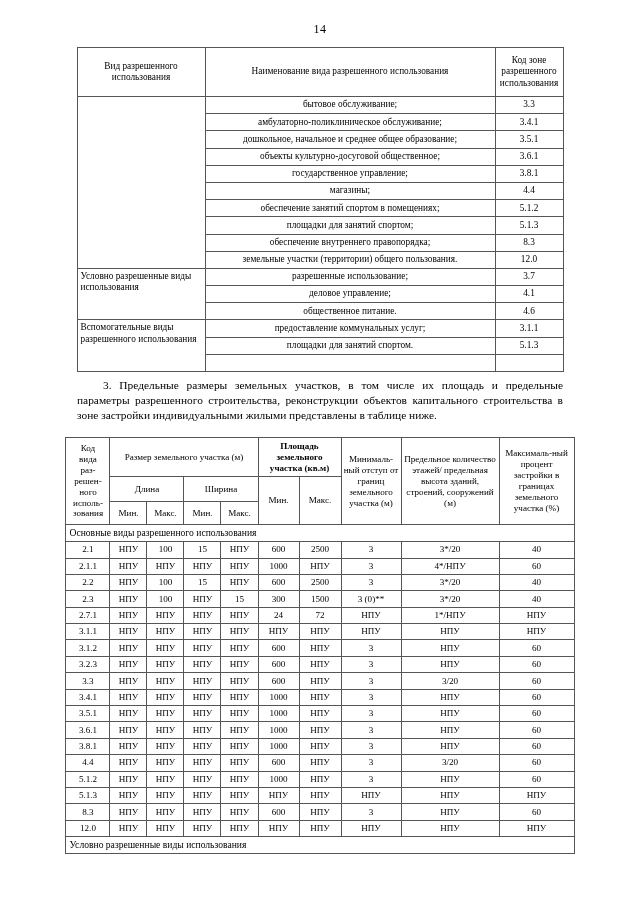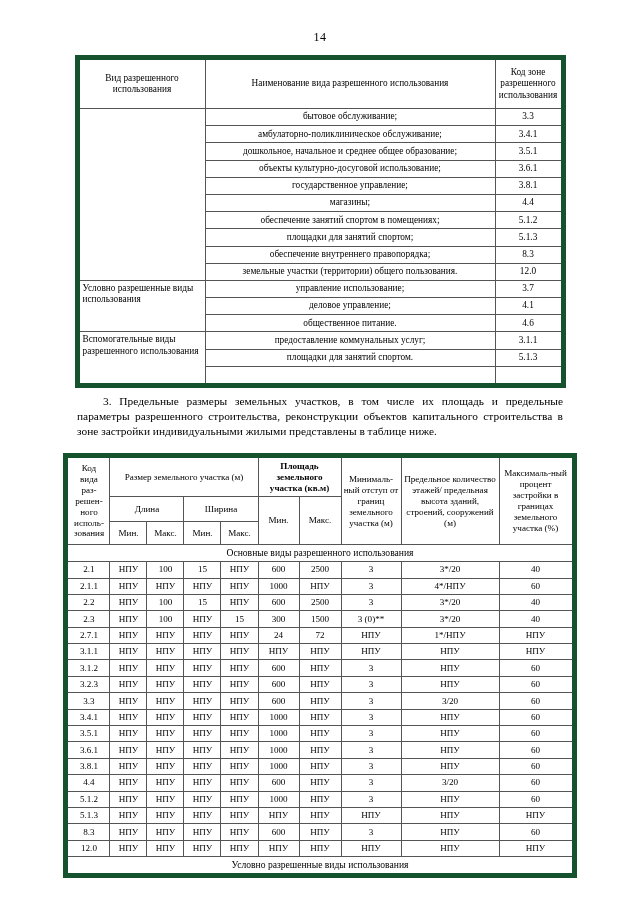--- a/index.html
+++ b/index.html
@@ -13,35 +13,35 @@
     font-family: "Liberation Serif", "DejaVu Serif", serif;
     color: #000000;
     position: relative;
     overflow: hidden;
   }
   .page {
     width: 640px;
     height: 905px;
     position: relative;
     box-sizing: border-box;
-    padding: 8px;
+    padding: 0;
   }
   .page-number {
     text-align: center;
     font-size: 12px;
     padding-top: 22px;
     padding-bottom: 10px;
     letter-spacing: 0.5px;
   }
 
   table.doc {
     border-collapse: collapse;
     table-layout: fixed;
     margin: 0 auto;
-    border: 5px solid #14532d;
+    border: 1px solid #14532d;
   }
   table.doc td, table.doc th {
     border: 1px solid #555;
     padding: 1px 3px;
     font-size: 9.3px;
     line-height: 1.22;
     vertical-align: middle;
     font-weight: normal;
   }
 
@@ -87,21 +87,21 @@
     text-align: center;
     font-size: 9.1px;
     line-height: 1.2;
   }
   #table2 td.hd {
     vertical-align: middle;
     padding: 1px 1px;
   }
   #table2 tr.drow td { height: 13.4px; }
   #table2 td.section {
-    text-align: center;
+    text-align: left;
     height: 14px;
     font-size: 9.6px;
   }
 </style>
 </head>
 <body>
 
 <div class="page">
 
   <div class="page-number">14</div>
@@ -125,21 +125,21 @@
         </tr>
         <tr class="datarow">
           <td class="namecell">амбулаторно-поликлиническое обслуживание;</td>
           <td class="codecell">3.4.1</td>
         </tr>
         <tr class="datarow">
           <td class="namecell">дошкольное, начальное и среднее общее образование;</td>
           <td class="codecell">3.5.1</td>
         </tr>
         <tr class="datarow">
-          <td class="namecell">объекты культурно-досуговой использование;</td>
+          <td class="namecell">объекты культурно-досуговой общественное;</td>
           <td class="codecell">3.6.1</td>
         </tr>
         <tr class="datarow">
           <td class="namecell">государственное управление;</td>
           <td class="codecell">3.8.1</td>
         </tr>
         <tr class="datarow">
           <td class="namecell">магазины;</td>
           <td class="codecell">4.4</td>
         </tr>
@@ -154,21 +154,21 @@
         <tr class="datarow">
           <td class="namecell">обеспечение внутреннего правопорядка;</td>
           <td class="codecell">8.3</td>
         </tr>
         <tr class="datarow">
           <td class="namecell">земельные участки (территории) общего пользования.</td>
           <td class="codecell">12.0</td>
         </tr>
         <tr class="datarow">
           <td class="catcell" rowspan="3">Условно разрешенные виды использования</td>
-          <td class="namecell">управление использование;</td>
+          <td class="namecell">разрешенные использование;</td>
           <td class="codecell">3.7</td>
         </tr>
         <tr class="datarow">
           <td class="namecell">деловое управление;</td>
           <td class="codecell">4.1</td>
         </tr>
         <tr class="datarow">
           <td class="namecell">общественное питание.</td>
           <td class="codecell">4.6</td>
         </tr>

